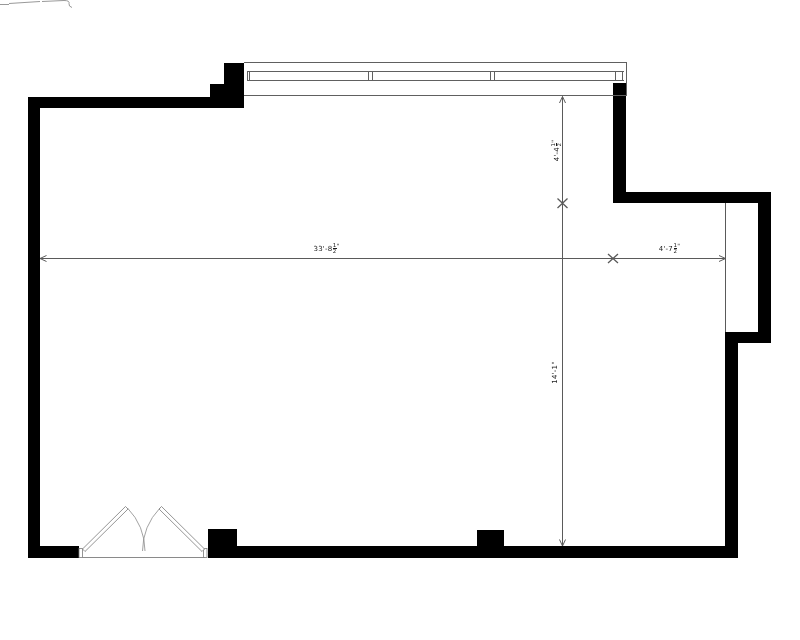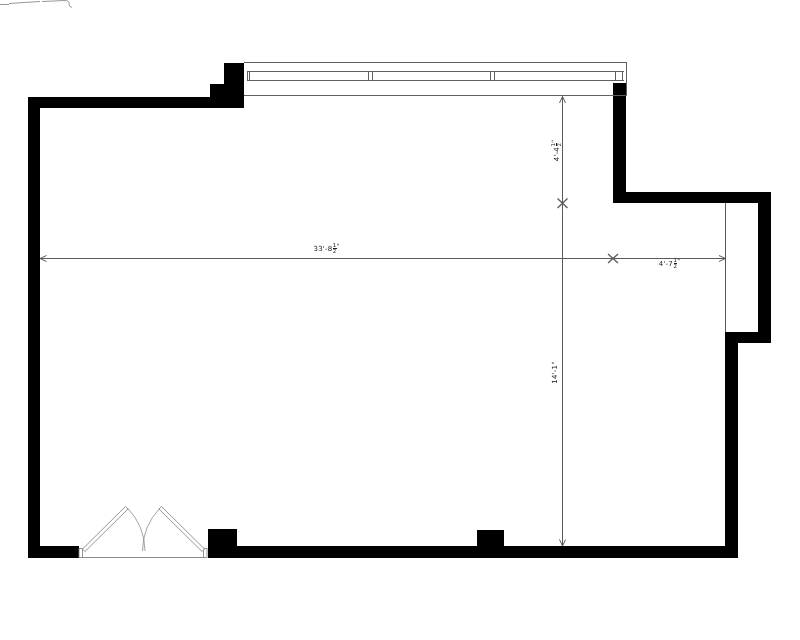--- a/index.html
+++ b/index.html
@@ -84,21 +84,21 @@
       <polygon points="204.5,549 161.5,506.5 159,509 202,551.5" fill="#ffffff" stroke="#7a7a7a" stroke-width="0.8"></polygon>
       <path d="M127.5,508 A63,63 0 0 1 145,551" stroke="#8a8a8a" stroke-width="0.8" fill="none"></path>
       <path d="M160,508 A63,63 0 0 0 142.5,551" stroke="#8a8a8a" stroke-width="0.8" fill="none"></path>
     </g>
   </svg>
 
   <div class="dim-text" style="left:296px;top:241px;width:61px;">
     <span>33'-8</span><span class="frac"><span class="num">1</span><span class="den">2</span></span><span class="suffix">"</span>
   </div>
 
-  <div class="dim-text" style="left:639px;top:256px;width:61px;">
+  <div class="dim-text" style="left:639px;top:241px;width:61px;">
     <span>4'-7</span><span class="frac"><span class="num">1</span><span class="den">2</span></span><span class="suffix">"</span>
   </div>
 
   <div class="dim-text vertical" style="left:525px;top:144px;width:61px;">
     <span>4'-4</span><span class="frac"><span class="num">1</span><span class="den">2</span></span><span class="suffix">"</span>
   </div>
 
   <div class="dim-text vertical" style="left:525px;top:368px;width:61px;">
     <span>14'-1"</span>
   </div>

